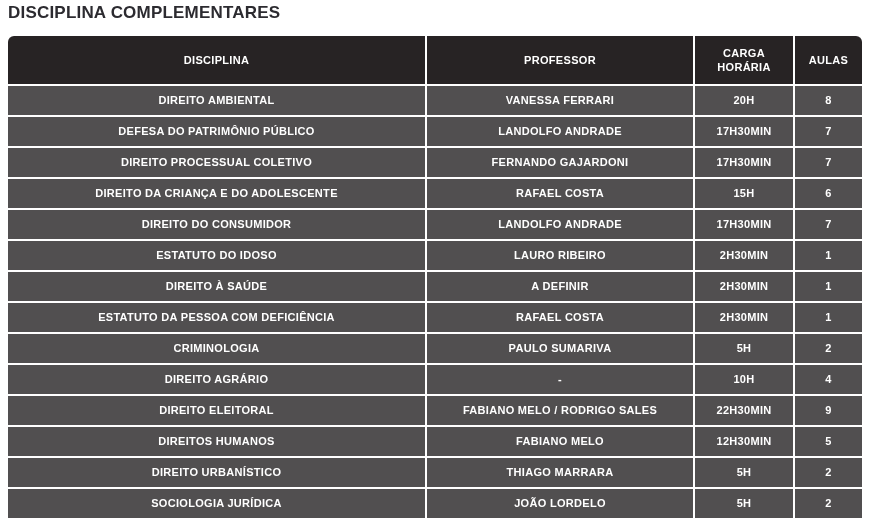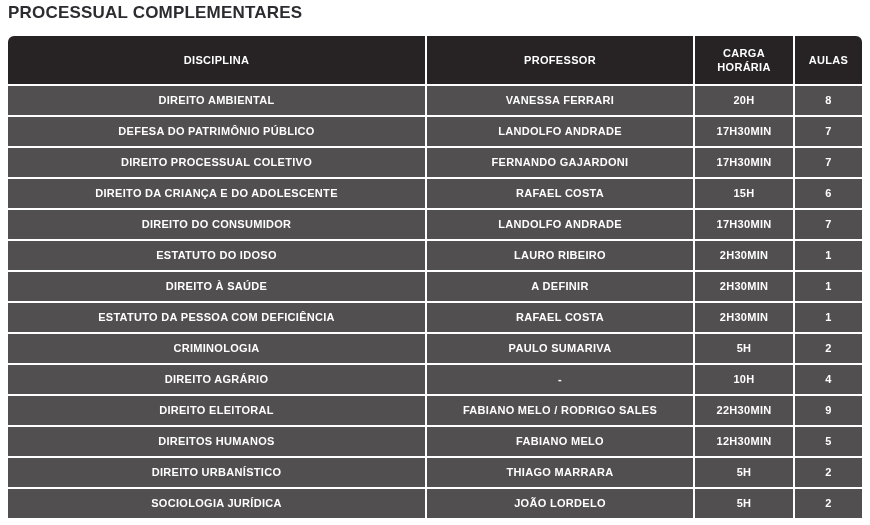--- a/index.html
+++ b/index.html
@@ -56,21 +56,21 @@
   .cell.head {
     background: var(--header_bg, #272324);
     padding: 0 14px;
   }
   .cell.head.first { border-top-left-radius: 6px; }
   .cell.head.last  { border-top-right-radius: 6px; }
 </style>
 </head>
 <body>
 
-<h1 class="page-title">PROCESSUAL COMPLEMENTARES</h1>
+<h1 class="page-title">DISCIPLINA COMPLEMENTARES</h1>
 
 <div class="disc-table">
 
   <div class="trow">
     <div class="cell head first">DISCIPLINA</div>
     <div class="cell head">PROFESSOR</div>
     <div class="cell head">CARGA HORÁRIA</div>
     <div class="cell head last">AULAS</div>
   </div>
 

